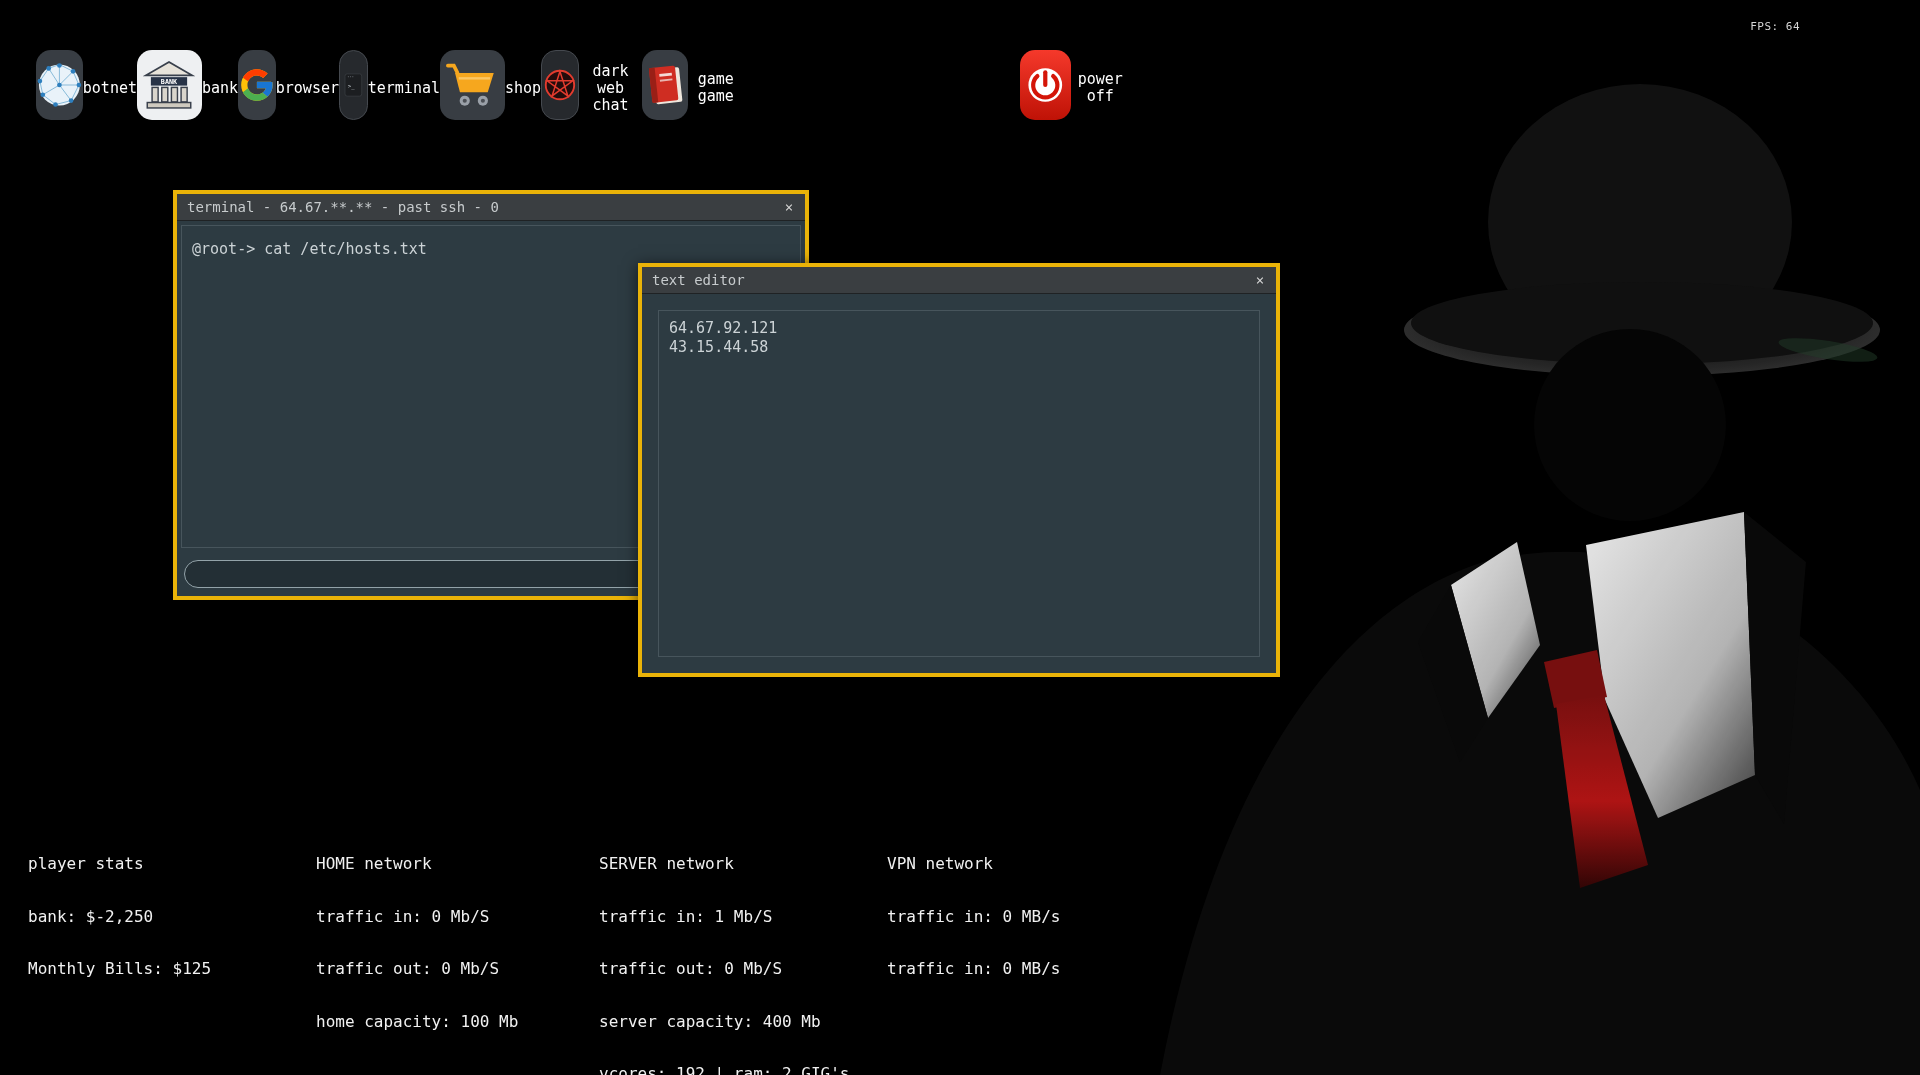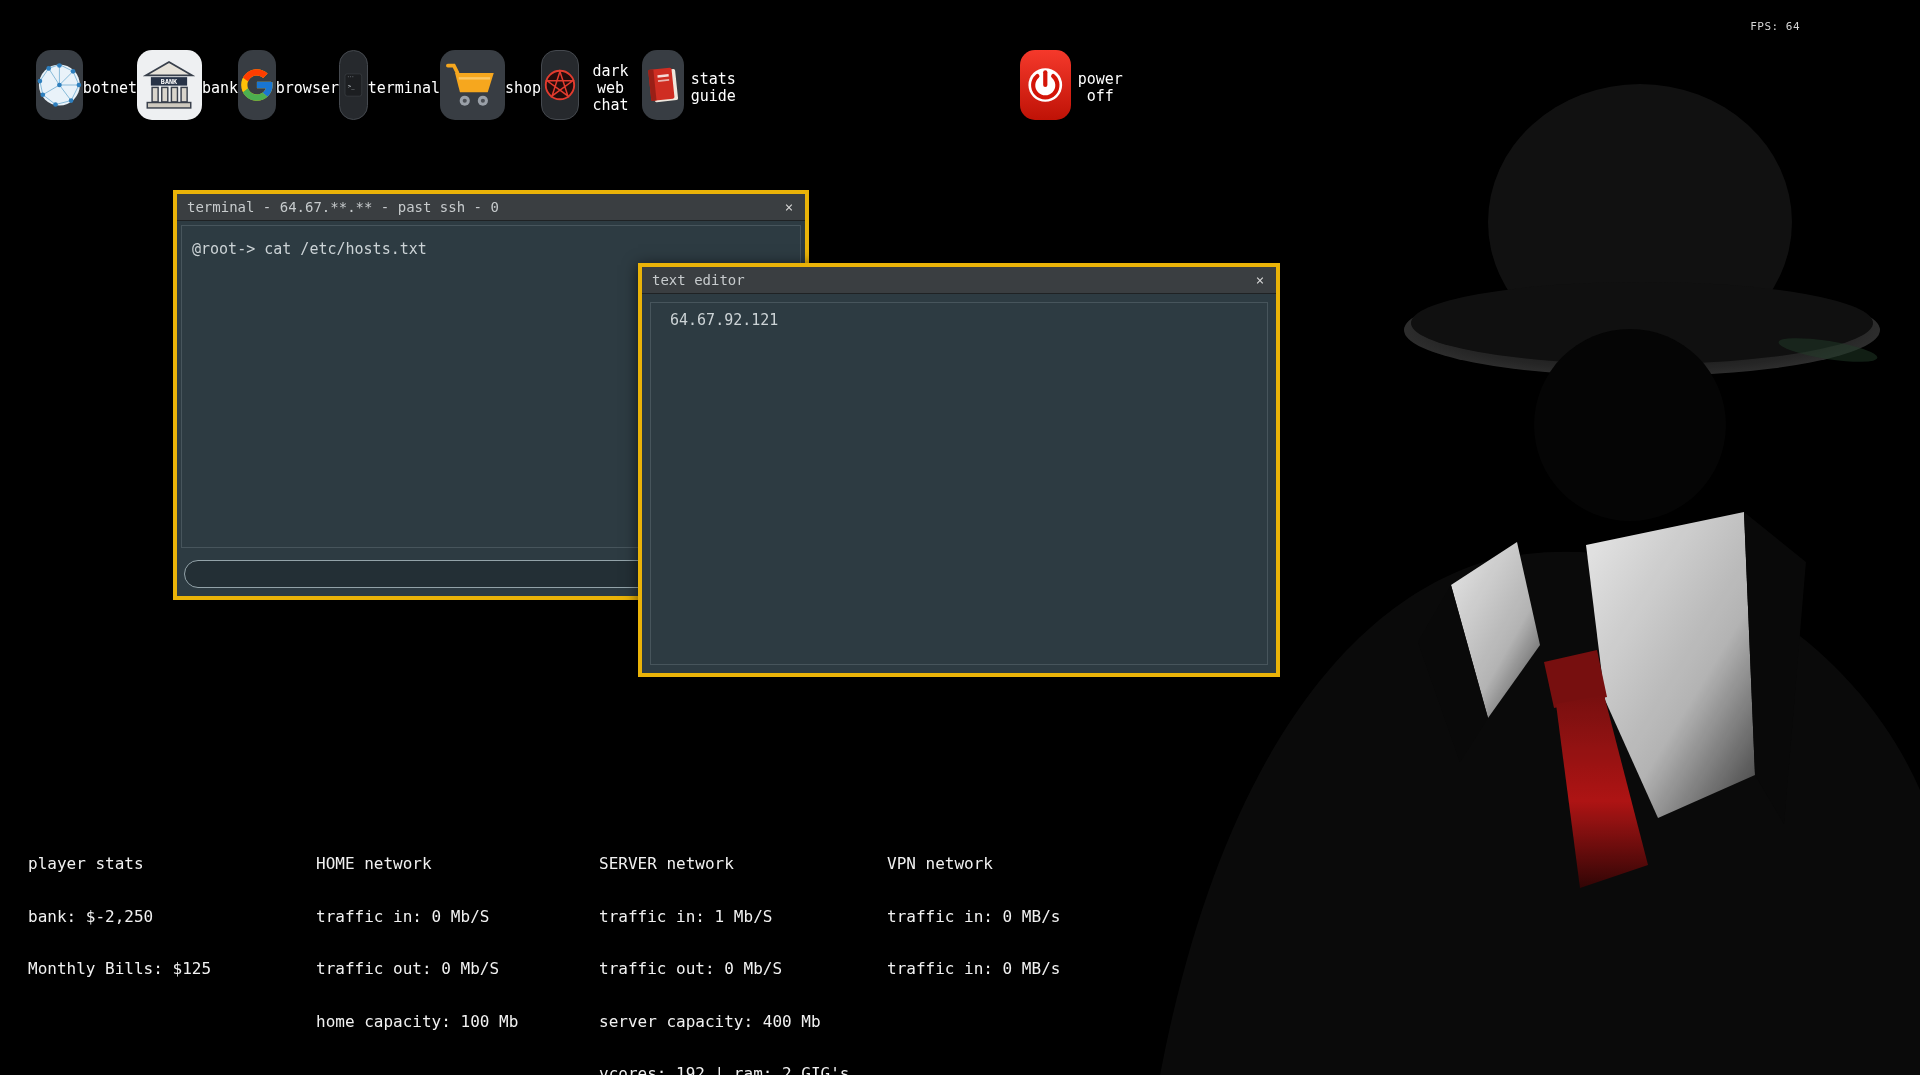--- a/index.html
+++ b/index.html
@@ -28,21 +28,21 @@
   .titlebar .title{flex:1;white-space:nowrap;overflow:hidden}
   .close-btn{width:32px;height:100%;display:flex;align-items:center;justify-content:center;color:#d4d4d4;font-size:14px}
 
   .win-terminal{left:173px;top:190px;width:636px;height:410px;z-index:1}
   .win-editor{left:638px;top:263px;width:642px;height:414px;z-index:2}
 
   .terminal-content{position:absolute;top:27px;left:0;right:0;bottom:44px;margin:4px;border:1px solid #47555c;padding:14px 10px;font-size:15px;color:#ccd3d6;overflow:hidden}
   .terminal-inputrow{position:absolute;left:0;right:0;bottom:0;height:44px;display:flex;align-items:center;padding:0 7px}
   .terminal-input{flex:1;height:28px;border-radius:14px;border:1px solid #93a3a9;background:#232f35;color:#dfe5e7;padding:0 14px;font-family:inherit;font-size:14px;outline:none}
 
-  .editor-content{position:absolute;top:27px;left:0;right:0;bottom:0;margin:8px;border:1px solid #47555c;padding:8px 19px;font-size:15px;line-height:19px;color:#ccd3d6;overflow:hidden}
+  .editor-content{position:absolute;top:27px;left:0;right:0;bottom:0;margin:16px;border:1px solid #47555c;padding:8px 10px;font-size:15px;line-height:19px;color:#ccd3d6;overflow:hidden}
 
   
   .hud-col{position:absolute;top:820px;font-size:16px;line-height:17.5px;color:#f1f1f1;white-space:pre}
   .hud-col .line{white-space:pre}
 </style>
 </head>
 <body>
 
 <svg class="bg-figure" viewBox="0 0 900 1075" aria-hidden="true">
   <defs>
@@ -176,21 +176,21 @@
       <svg viewBox="0 0 48 48" width="58" height="58">
         <g transform="rotate(-6 24 24)">
           <rect x="13" y="7" width="27" height="36" rx="2" fill="#efe7dd"></rect>
           <rect x="9" y="5" width="27" height="36" rx="2" fill="#cf2d22"></rect>
           <rect x="9" y="5" width="6" height="36" fill="#9a1f16"></rect>
           <rect x="19" y="12" width="13" height="3" fill="#f4d9d5"></rect>
           <rect x="19" y="18" width="13" height="2" fill="#e9b5b0"></rect>
         </g>
       </svg>
     </div>
-    <div class="icon-label">stats guide</div>
+    <div class="icon-label">game game</div>
   </div>
 </div>
 
 <div class="icon-item power">
   <div class="icon-box red">
     <svg viewBox="0 0 48 48" width="56" height="56">
       <circle cx="24" cy="24" r="16" fill="#ffffff"></circle>
       <path d="M24 12 v12" stroke="#d41508" stroke-width="4" stroke-linecap="round"></path>
       <path d="M16.5 15.5 A 11.5 11.5 0 1 0 31.5 15.5" fill="none" stroke="#d41508" stroke-width="4" stroke-linecap="round"></path>
     </svg>
@@ -211,20 +211,21 @@
   </div>
 </div>
 
 <div class="window win-editor">
   <div class="titlebar">
     <span class="title">text editor</span>
     <span class="close-btn">×</span>
   </div>
   <div class="editor-content">
     <div class="line">64.67.92.121</div>
+    <div class="line">43.15.44.58</div>
   </div>
 </div>
 
 <div class="hud-col" style="left:28px">
   <div class="line">player stats</div>
   <div class="line">bank: $-2,250</div>
   <div class="line">Monthly Bills: $125</div>
 </div>
 
 <div class="hud-col" style="left:316px">

